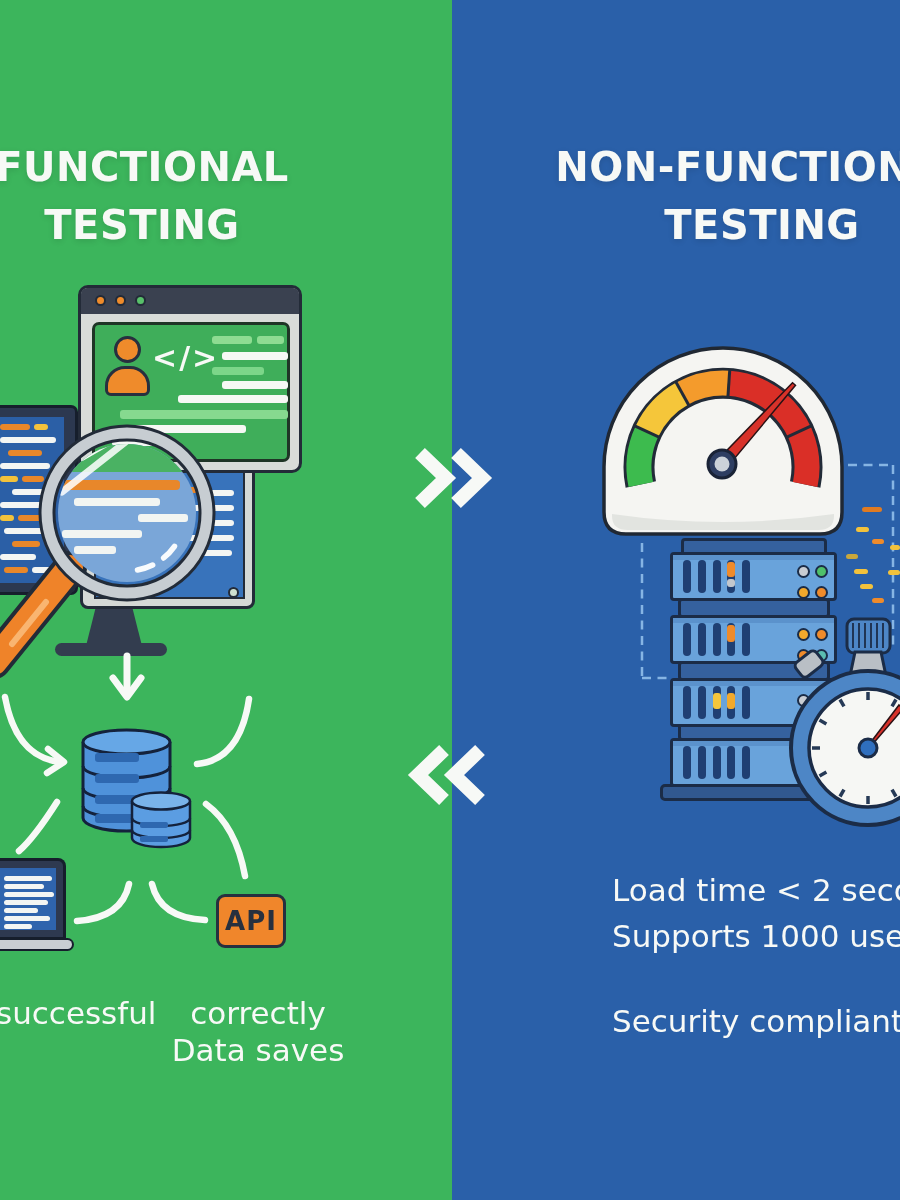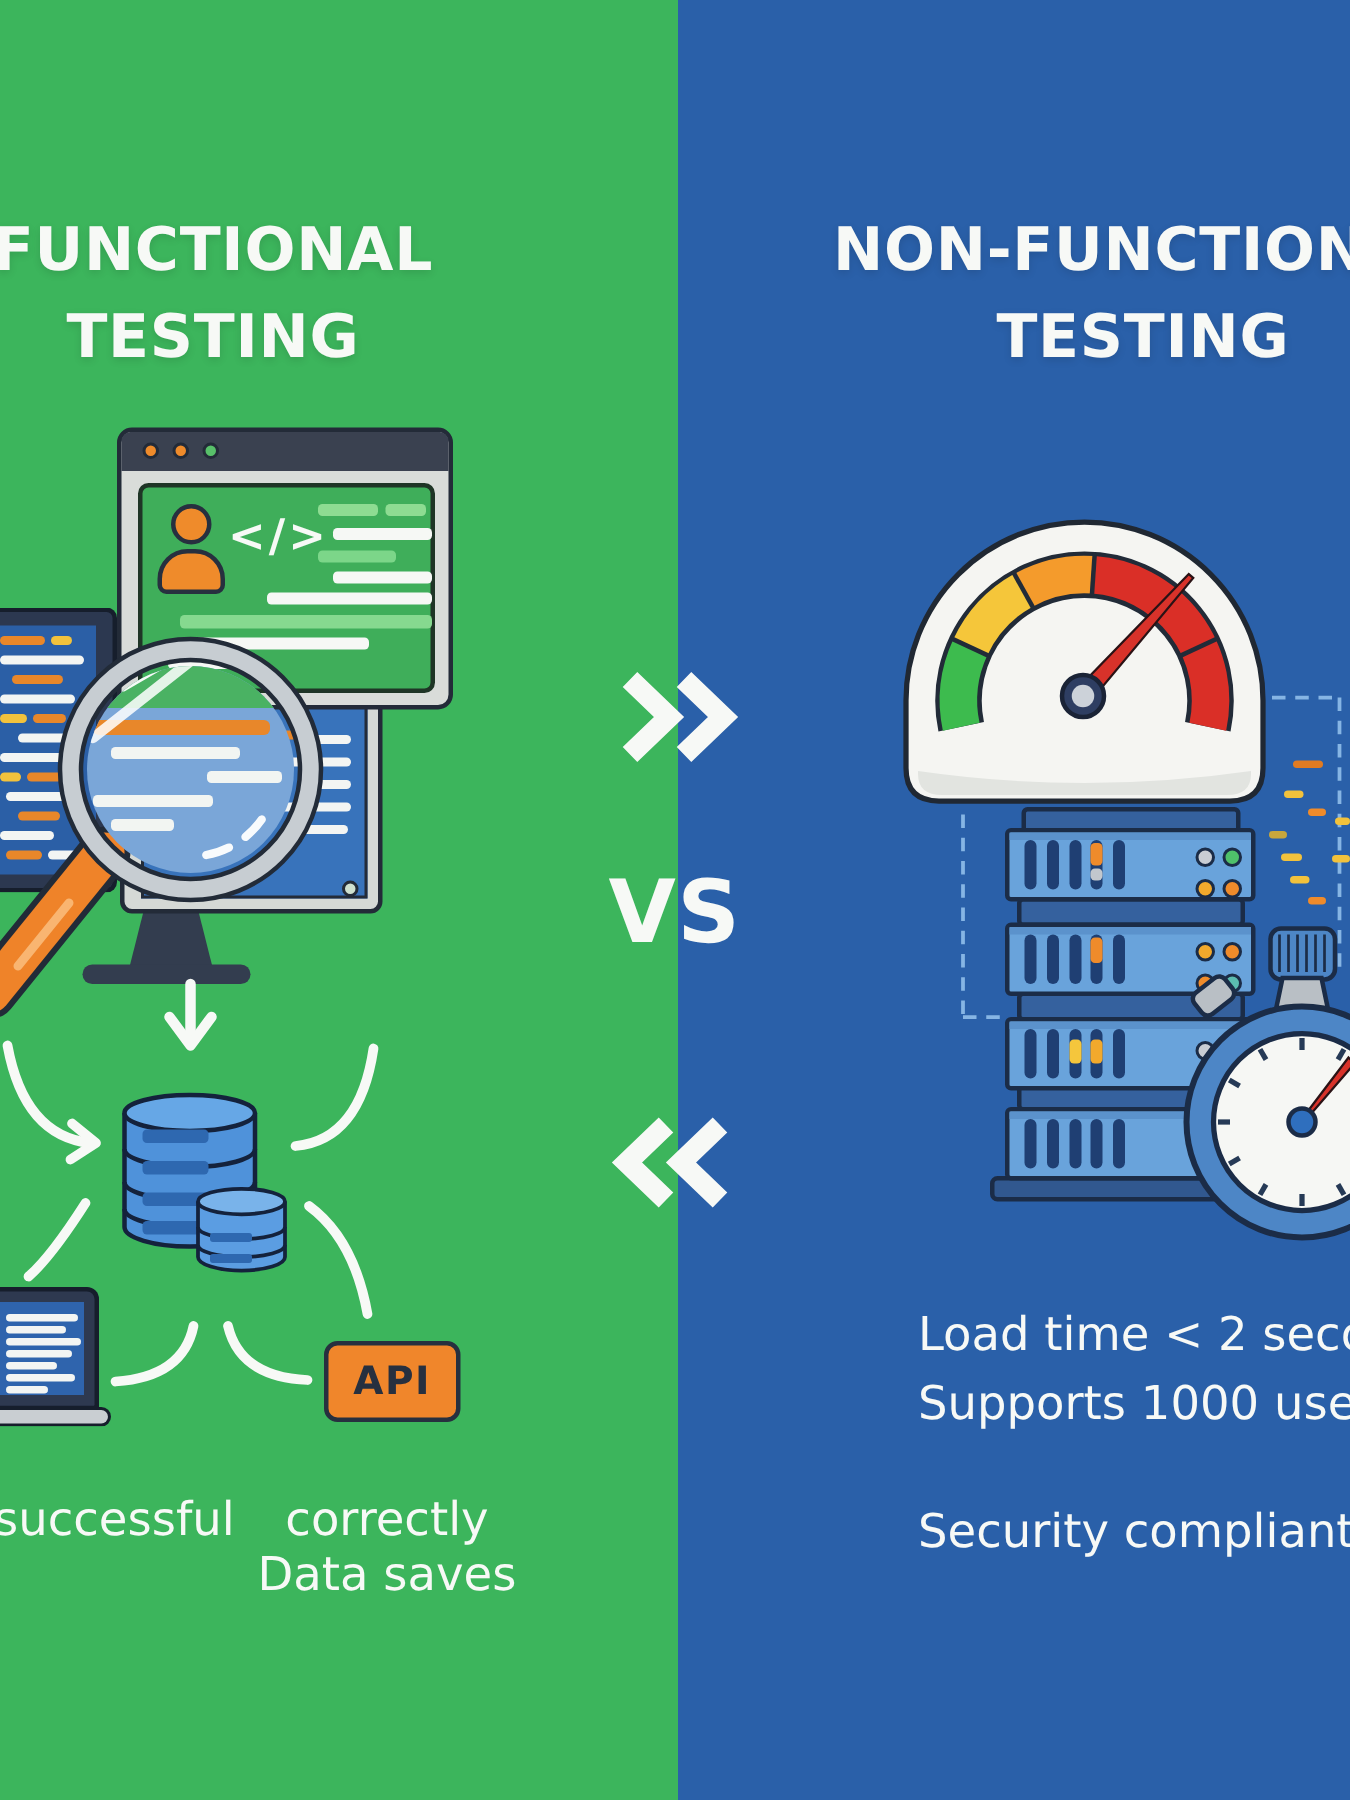--- a/index.html
+++ b/index.html
@@ -43,21 +43,21 @@
   .standbase{position:absolute;left:55px;top:643px;width:112px;height:13px;background:#333d4f;border-radius:7px;}
   .lscreen-frame{position:absolute;left:0;top:405px;width:78px;height:190px;background:#2c3850;
                  border:3px solid #161e2c;border-left:none;border-radius:0 7px 7px 0;box-sizing:border-box;}
   .lscreen{position:absolute;left:0;top:417px;width:64px;height:166px;background:#2b5fa6;}
   
   .laptop-frame{position:absolute;left:0;top:858px;width:66px;height:82px;background:#2e3950;
                 border:3px solid #161e2c;border-left:none;border-radius:0 8px 0 0;box-sizing:border-box;}
   .laptop-screen{position:absolute;left:0;top:868px;width:56px;height:62px;background:#2f64ad;}
   .laptop-base{position:absolute;left:0;top:938px;width:74px;height:13px;background:#c9ced2;
                border:2.5px solid #161e2c;border-left:none;border-radius:0 7px 7px 0;box-sizing:border-box;}
-  .api{position:absolute;left:216px;top:894px;width:91px;height:54px;background:#f0862b;
+  .api{position:absolute;left:216px;top:894px;width:70px;height:54px;background:#f0862b;
        border:3px solid #27303f;border-radius:9px;box-sizing:border-box;display:flex;
        align-items:center;justify-content:center;color:#27303f;font-size:26px;font-weight:700;letter-spacing:1px;}
   
   .srv-cap{position:absolute;background:#35619e;border:3px solid #1b2c47;box-sizing:border-box;border-radius:4px;}
   .srv{position:absolute;left:670px;width:167px;height:49px;background:#69a3db;border:3px solid #1b2c47;
        box-sizing:border-box;border-radius:4px;}
   .srv .shade{position:absolute;left:0;top:0;right:0;height:5px;background:#5b92cc;}
   .slot{position:absolute;top:5px;width:8px;height:33px;background:#1f3f73;border-radius:4px;}
   .srv .dot{width:13px;height:13px;border:2px solid #1b2c47;box-sizing:border-box;}
   .dashline{position:absolute;height:5px;border-radius:3px;}
@@ -211,21 +211,20 @@
     <div>correctly</div>
     <div>Data saves</div>
   </div>
 
   <svg style="left:412px;top:447px;" width="86" height="62" viewBox="0 0 86 62">
     <g fill="none" stroke="#f7f9f6" stroke-width="14" stroke-linejoin="miter">
       <path d="M8 6 L34 31 L8 56"></path>
         <path d="M44 6 L70 31 L44 56"></path>
     </g>
   </svg>
-  <div class="vs">VS</div>
   <svg style="left:402px;top:744px;" width="86" height="62" viewBox="0 0 86 62">
     <g fill="none" stroke="#f7f9f6" stroke-width="14" stroke-linejoin="miter">
       <path d="M78 6 L52 31 L78 56"></path>
         <path d="M42 6 L16 31 L42 56"></path>
     </g>
   </svg>
 
   <svg style="left:600px;top:440px;" width="300" height="250" viewBox="600 440 300 250">
     <g fill="none" stroke="#86b5e4" stroke-width="2.5" stroke-dasharray="9 6.5">
       <path d="M642 543 L642 678"></path>

